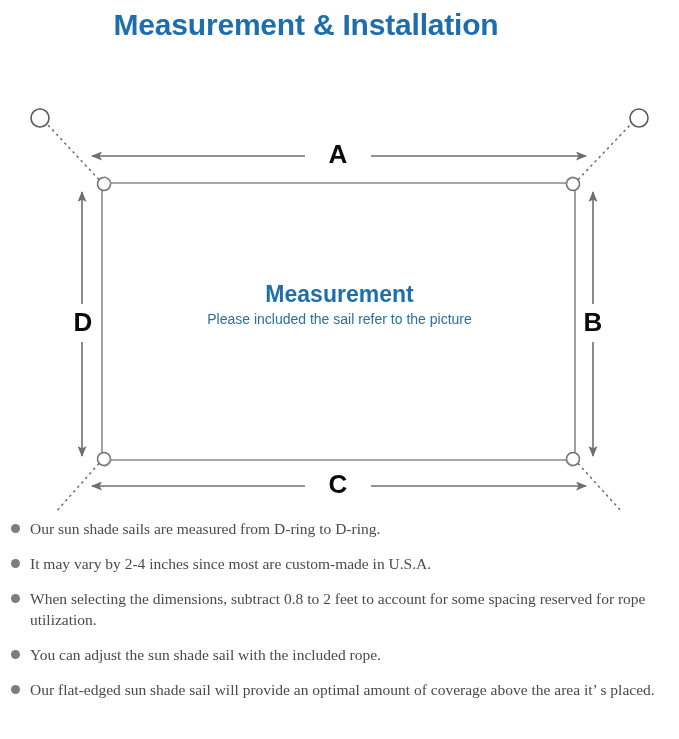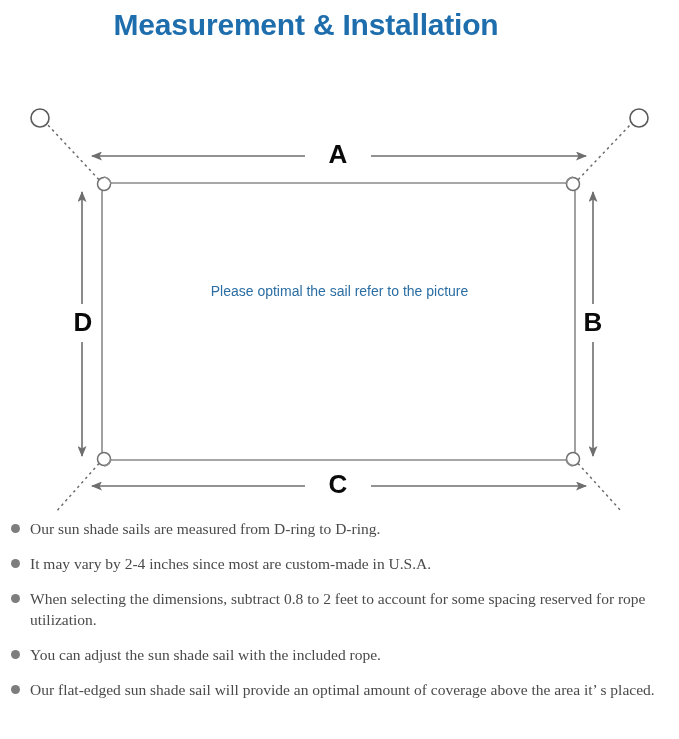--- a/index.html
+++ b/index.html
@@ -177,21 +177,22 @@
       <line x1="593" y1="300" x2="593" y2="414" marker-end="url(#arrHead)"></line>
     </g>
   </svg>
 
   <div class="dim-label dim-a">A</div>
   <div class="dim-label dim-b">B</div>
   <div class="dim-label dim-c">C</div>
   <div class="dim-label dim-d">D</div>
 
   <div class="center-label">
-    <div class="center-sub">Please optimal the sail refer to the picture</div>
+    <div class="center-title">Measurement</div>
+    <div class="center-sub">Please included the sail refer to the picture</div>
   </div>
 </div>
 
 <ul class="notes">
   <li class="note-item">
     <span class="note-bullet"></span>
     <span>Our sun shade sails are measured from D-ring to D-ring.</span>
   </li>
   <li class="note-item">
     <span class="note-bullet"></span>

